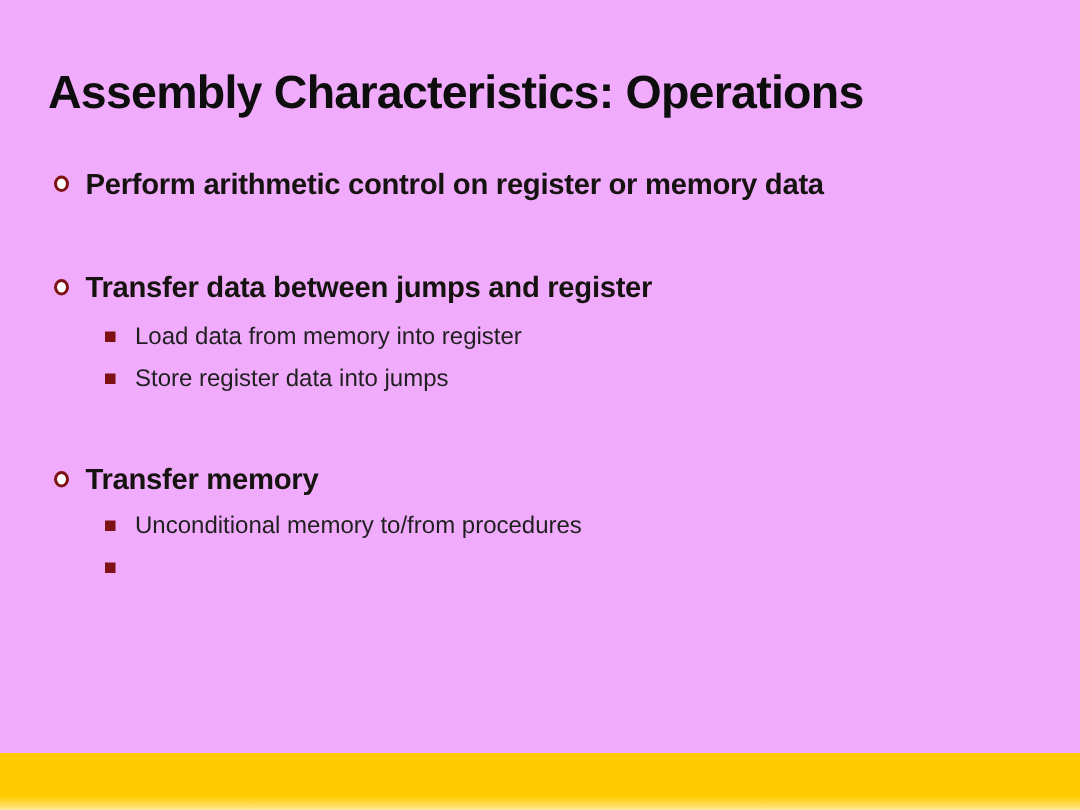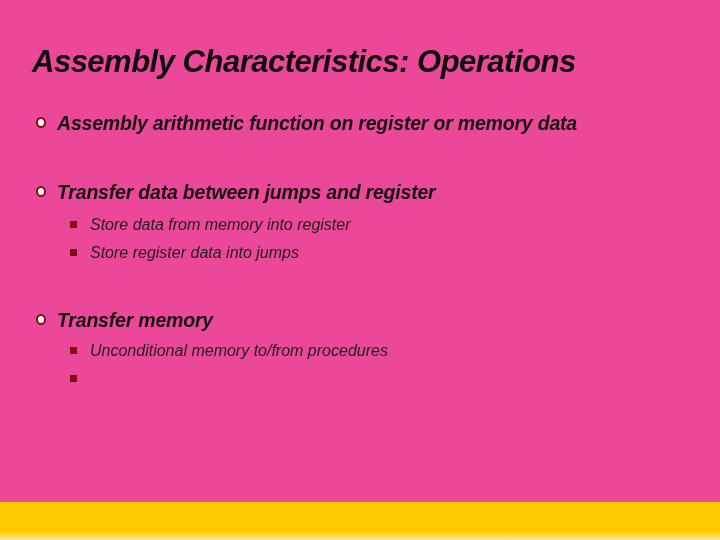--- a/index.html
+++ b/index.html
@@ -4,24 +4,23 @@
 <style>
   html, body {
     margin: 0;
     padding: 0;
     background: #ffffff;
   }
   .slide {
     position: relative;
     width: 720px;
     height: 540px;
-    background: #ec4899;
+    background: #f0abfc;
     overflow: hidden;
     font-family: "Liberation Sans", sans-serif;
-    font-style: italic;
   }
   .slide-title {
     position: absolute;
     left: 32px;
     top: 44px;
     margin: 0;
     font-size: 31px;
     line-height: 36px;
     font-weight: bold;
     letter-spacing: -0.5px;
@@ -80,31 +79,31 @@
 </style>
 </head>
 <body>
 
 <div class="slide">
 
   <h1 class="slide-title">Assembly Characteristics: Operations</h1>
 
   <div class="row row-l1" style="top: 110px;">
     <span class="circle-bullet"></span>
-    <span>Assembly arithmetic function on register or memory data</span>
+    <span>Perform arithmetic control on register or memory data</span>
   </div>
 
   <div class="row row-l1" style="top: 179px;">
     <span class="circle-bullet"></span>
     <span>Transfer data between jumps and register</span>
   </div>
 
   <div class="row row-l2" style="top: 214px;">
     <span class="square-bullet"></span>
-    <span>Store data from memory into register</span>
+    <span>Load data from memory into register</span>
   </div>
 
   <div class="row row-l2" style="top: 242px;">
     <span class="square-bullet"></span>
     <span>Store register data into jumps</span>
   </div>
 
   <div class="row row-l1" style="top: 307px;">
     <span class="circle-bullet"></span>
     <span>Transfer memory</span>

